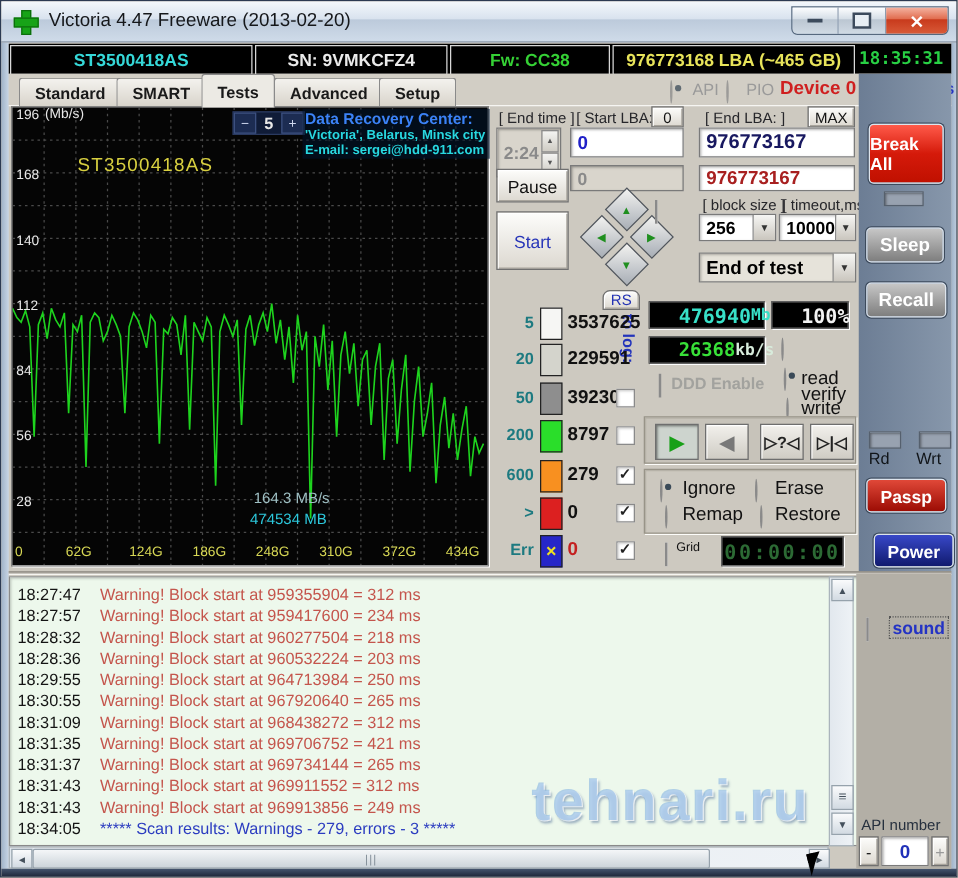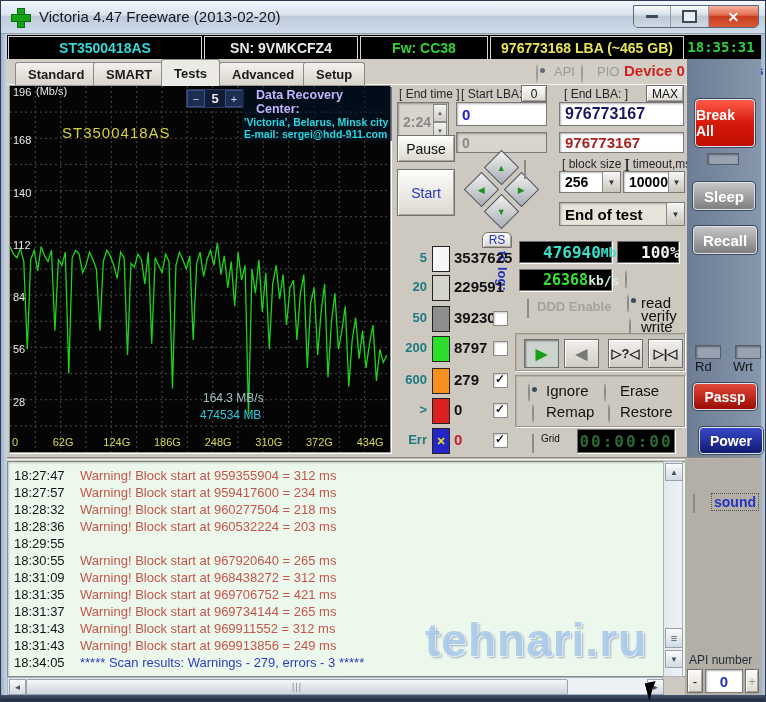--- a/index.html
+++ b/index.html
@@ -51,21 +51,21 @@
   .ytick{position:absolute;left:3px;color:#e8e8e8;font-size:11px;}
   .xtick{position:absolute;top:350px;color:#d8d855;font-size:11px;}
   #graph-unit{left:26px;top:-1px;color:#e8e8e8;font-size:11px;}
   #graph-model{left:52px;top:38px;color:#d8d040;font-size:15px;letter-spacing:1px;}
   #zoomctl{left:176px;top:3px;width:58px;height:19px;background:#101c38;border:1px solid #2a3a60;
      display:flex;align-items:center;justify-content:space-between;color:#e8e8e8;}
   #zoomctl .zbtn{width:16px;height:15px;background:#1c2c52;border:1px solid #3c5080;color:#cfd8ee;
      font-size:11px;display:flex;align-items:center;justify-content:center;}
   #zoomctl .zval{font-size:13px;font-weight:bold;}
   #drc{left:232px;top:1px;width:150px;text-align:left;background:rgba(0,20,44,.55);padding:1px 2px;}
-  #drc .l1{color:#c4b5fd;font-weight:bold;font-size:12.5px;padding-left:12px;}
+  #drc .l1{color:#3b82f6;font-weight:bold;font-size:12.5px;}
   #drc .l2,#drc .l3{color:#28d8e0;font-weight:bold;font-size:10.5px;}
   #ov-speed{left:193px;top:305px;color:#9fc0c4;font-size:12px;}
   #ov-pos{left:190px;top:322px;color:#2cc8dc;font-size:12px;}
   
   .bracket{font-size:12px;color:#26262a;}
   .btn3d{background:linear-gradient(#fdfdfb,#dcd8d0);border:1px solid #707070;
      box-shadow:inset 1px 1px 0 #ffffff, inset -1px -1px 0 #a8a49c;
      display:flex;align-items:center;justify-content:center;font-size:13px;color:#111;}
   .inp{background:#fff;border:1px solid #7a7a7a;box-shadow:inset 1px 1px 2px rgba(0,0,0,.3);
      display:flex;align-items:center;padding:0 5px;font-weight:bold;}
@@ -433,20 +433,21 @@
         <div class="logline">
           <span class="t">18:28:32</span>
           <span class="m warn">Warning! Block start at 960277504 = 218 ms</span>
         </div>
         <div class="logline">
           <span class="t">18:28:36</span>
           <span class="m warn">Warning! Block start at 960532224 = 203 ms</span>
         </div>
         <div class="logline">
           <span class="t">18:29:55</span>
+          <span class="m warn">Warning! Block start at 964713984 = 250 ms</span>
         </div>
         <div class="logline">
           <span class="t">18:30:55</span>
           <span class="m warn">Warning! Block start at 967920640 = 265 ms</span>
         </div>
         <div class="logline">
           <span class="t">18:31:09</span>
           <span class="m warn">Warning! Block start at 968438272 = 312 ms</span>
         </div>
         <div class="logline">

